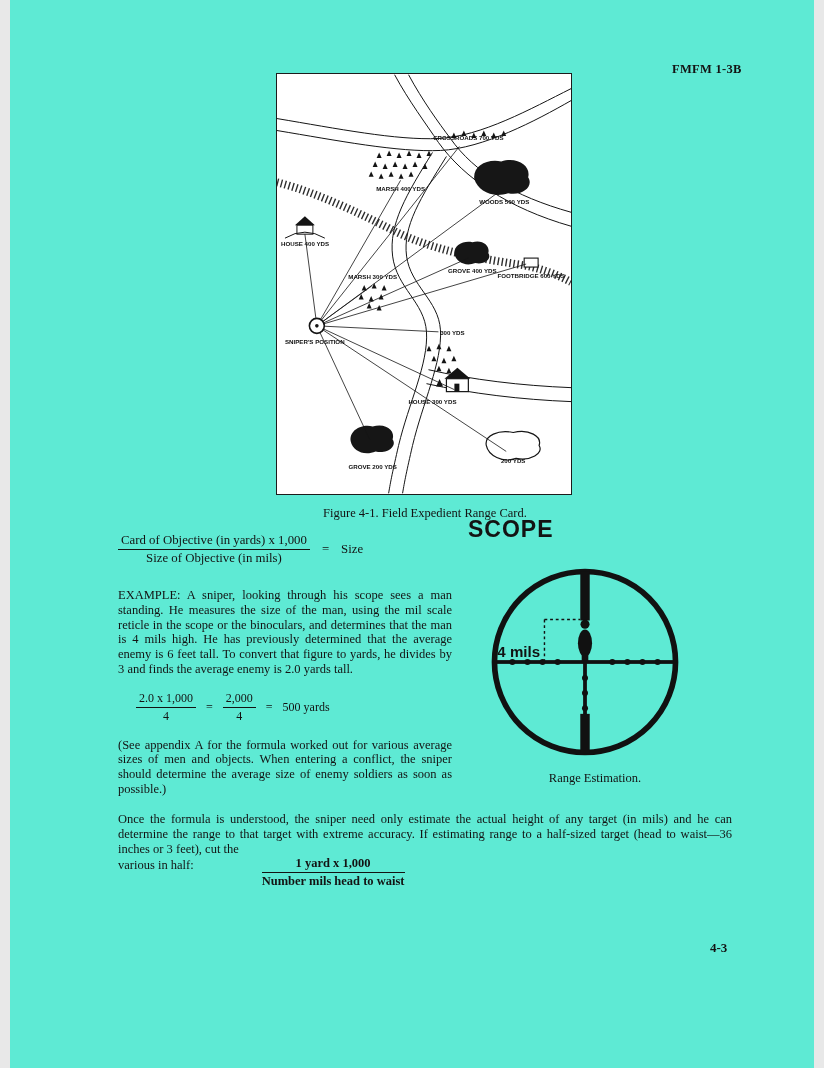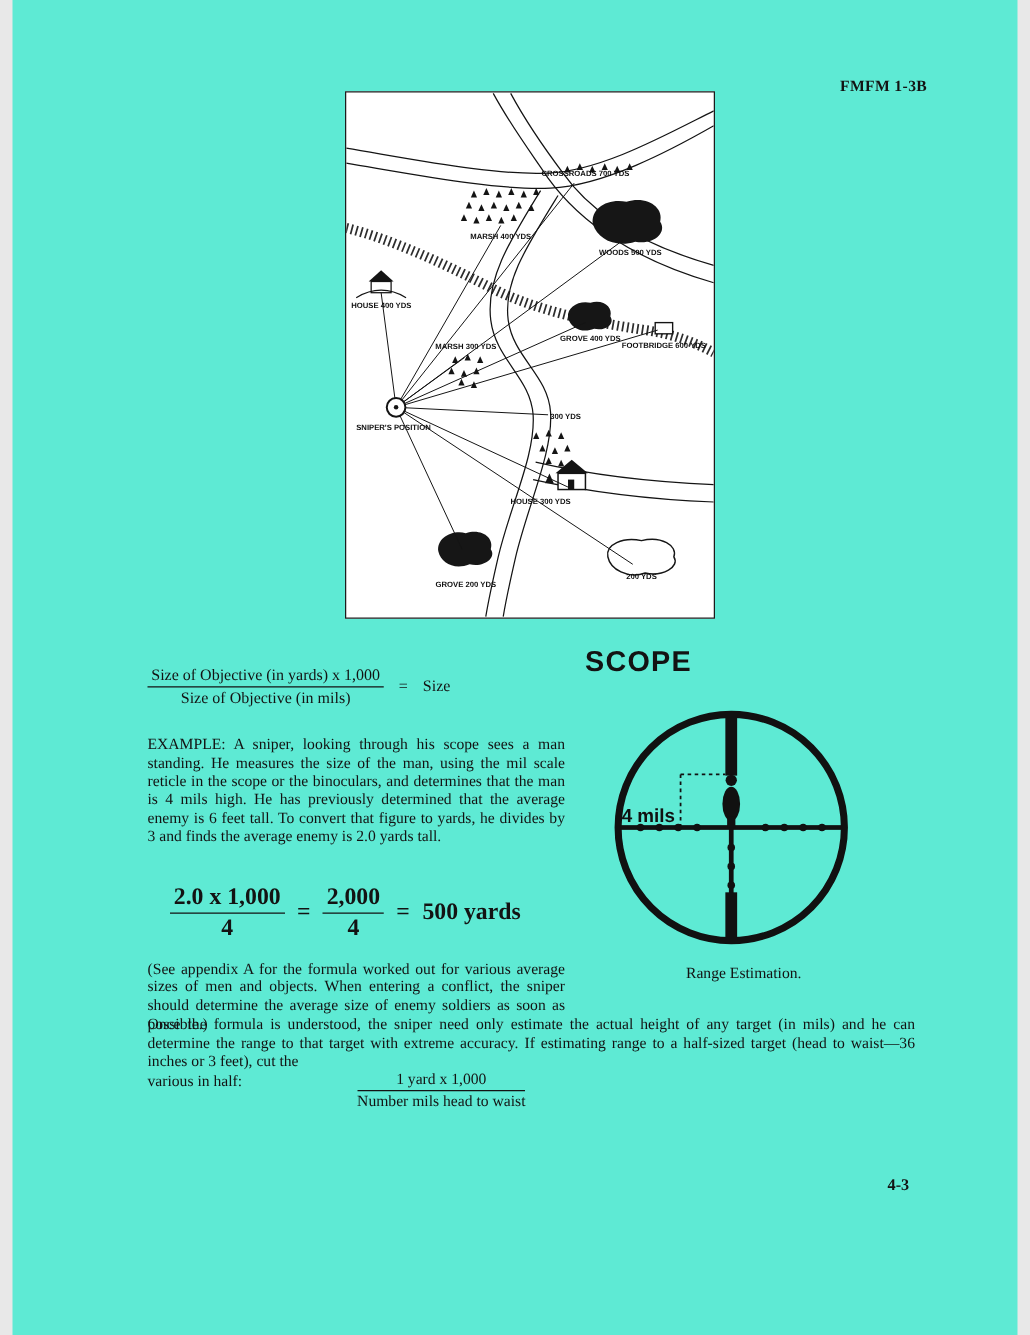--- a/index.html
+++ b/index.html
@@ -13,31 +13,31 @@
   .fig1-box svg { width:100%; height:100%; display:block; }
   .fig1-caption { position:absolute; left:250px; top:506px; width:330px; text-align:center; font-size:12.5px; }
   .left-col { position:absolute; left:108px; top:533px; width:334px; }
   .frac { display:inline-block; text-align:center; vertical-align:middle; }
   .frac .num { display:block; border-bottom:1.3px solid #131313; padding:0 3px 1px 3px; }
   .frac .den { display:block; padding-top:1px; }
   .formula-row { display:flex; align-items:center; font-size:12.8px; font-weight:500; }
   .formula-row .eq { margin:0 12px; }
   .para { font-size:12.5px; line-height:1.18; text-align:justify; }
   .example-para { margin-top:22px; }
-  .example-formula { margin-top:30px; margin-left:18px; font-size:19px; font-weight:700; }
+  .example-formula { margin-top:14px; margin-left:18px; font-size:12px; font-weight:400; }
   .example-formula .eq { margin:0 10px; }
   .note-para { margin-top:14px; }
   .scope-title { position:absolute; left:458px; top:516px; font-family:Liberation Sans, sans-serif; font-weight:bold; font-size:23px; letter-spacing:1px; }
   .scope-fig { position:absolute; left:476px; top:563px; width:198px; height:198px; }
   .scope-fig svg { width:100%; height:100%; display:block; }
   .fig2-caption { position:absolute; left:445px; top:770px; width:280px; text-align:center; font-size:12.5px; line-height:1.3; }
   .closing { position:absolute; left:108px; top:812px; width:614px; }
   .closing-para { font-size:12.5px; line-height:1.2; text-align:justify; }
   .closing-row { display:flex; align-items:flex-start; margin-top:1px; font-size:12.5px; }
-  .closing-frac { margin-left:92px; margin-top:-2px; font-weight:400; }
+  .closing-frac { margin-left:68px; margin-top:-2px; font-weight:700; }
   .page-number { position:absolute; left:700px; top:940px; font-weight:bold; font-size:13px; }
   .map-label { font-family:"Liberation Sans", sans-serif; font-size:6.2px; font-weight:bold; fill:#101010; }
 </style>
 </head>
 <body>
 
 <div class="page">
 
   <div class="doc-ref">FMFM 1-3B</div>
 
@@ -155,25 +155,26 @@
       <text class="map-label" x="196" y="199" text-anchor="middle">GROVE 400 YDS</text>
       <text class="map-label" x="255" y="204" text-anchor="middle">FOOTBRIDGE 600 YDS</text>
       <text class="map-label" x="176" y="261" text-anchor="middle">300 YDS</text>
       <text class="map-label" x="8" y="270">SNIPER'S POSITION</text>
       <text class="map-label" x="156" y="330" text-anchor="middle">HOUSE 300 YDS</text>
       <text class="map-label" x="96" y="396" text-anchor="middle">GROVE 200 YDS</text>
       <text class="map-label" x="237" y="390" text-anchor="middle">200 YDS</text>
     </svg>
   </div>
 
+  <div class="fig1-caption">Figure 4-1.  Field Expedient Range Card.</div>
 
   <div class="left-col">
     <div class="formula-row">
       <span class="frac">
-        <span class="num">Size of Objective (in yards) x 1,000</span>
+        <span class="num">Card of Objective (in yards) x 1,000</span>
         <span class="den">Size of Objective (in mils)</span>
       </span>
       <span class="eq">=</span>
       <span>Size</span>
     </div>
 
     <p class="para example-para">EXAMPLE:  A sniper, looking through his scope sees a man standing. He measures the size of the man, using the mil scale reticle in the scope or the binoculars, and determines that the man is 4 mils high. He has previously determined that the average enemy is 6 feet tall. To convert that figure to yards, he divides by 3 and finds the average enemy is 2.0 yards tall.</p>
 
     <div class="formula-row example-formula">
       <span class="frac">

